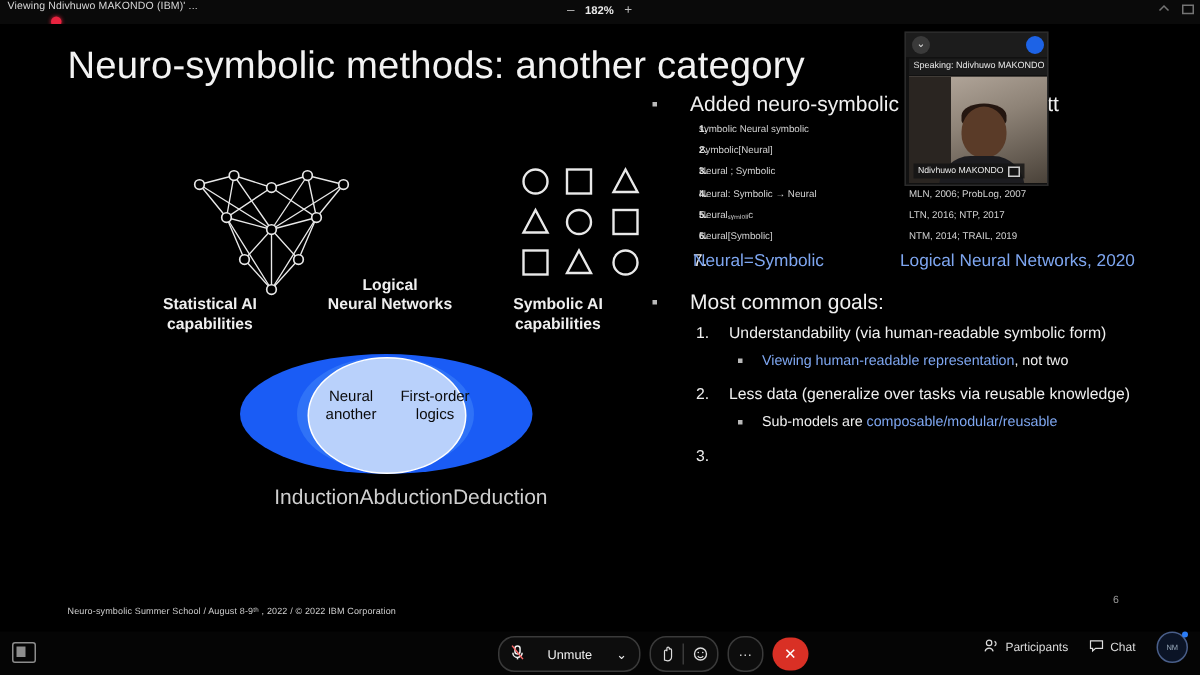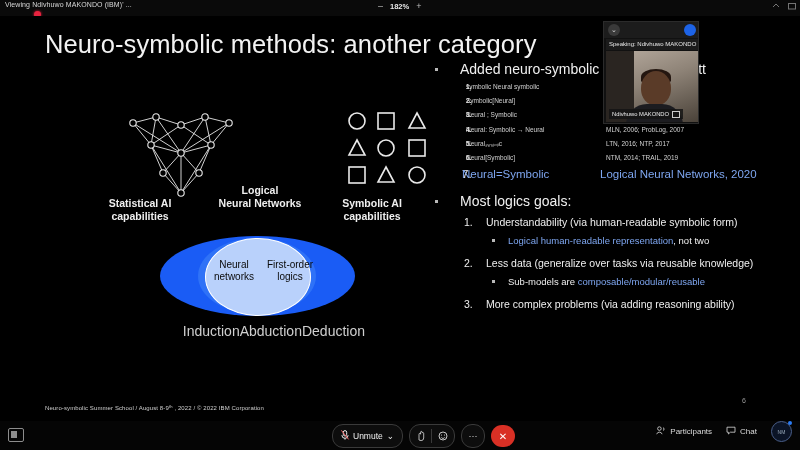--- a/index.html
+++ b/index.html
@@ -95,21 +95,21 @@
   .vt-name .mini{display:inline-block;width:6px;height:5px;border:.7px solid #ccc;}
 
   
   .toolbar{position:absolute;left:0;top:421px;width:800px;height:29px;background:#050505;}
   .tb-left{position:absolute;left:8px;top:7px;width:16px;height:14px;
            border:1.2px solid #8d8d8d;border-radius:2px;box-sizing:border-box;}
   .tb-left::after{content:"";position:absolute;left:2px;top:2px;width:6px;height:7px;background:#8d8d8d;}
 
   .tb-center{position:absolute;left:332px;top:3px;display:flex;align-items:center;gap:6px;}
   .pill{height:22px;border:1px solid #3a3a3a;border-radius:11px;display:flex;align-items:center;
-        gap:4px;padding:0 8px;font-size:8.5px;color:#f0f0f0;background:#0d0d0d;}
+        gap:16px;padding:0 8px;font-size:8.5px;color:#f0f0f0;background:#0d0d0d;}
   .rbtn{width:22px;height:22px;border:1px solid #3a3a3a;border-radius:11px;display:flex;
         align-items:center;justify-content:center;background:#0d0d0d;color:#ddd;font-size:9px;}
   .rbtn.dual{width:44px;border-radius:11px;gap:0;}
   .rbtn.dual .sep{width:1px;height:14px;background:#3a3a3a;}
   .rbtn.dual .half{flex:1;display:flex;align-items:center;justify-content:center;}
   .endbtn{width:24px;height:22px;border-radius:11px;background:#d93025;display:flex;align-items:center;
           justify-content:center;color:#fff;font-size:10px;}
   .tb-right{position:absolute;right:8px;top:0;display:flex;align-items:center;gap:14px;
             font-size:8px;color:#dcdcdc;}
   .tb-right .itm{display:flex;align-items:center;gap:4px;}
@@ -210,21 +210,21 @@
         <span>Symbolic AI</span><br>
         <span>capabilities</span>
       </div>
 
       <div class="venn">
         <div class="ell-outer"></div>
         <div class="ell-mid"></div>
         <div class="circ-in"></div>
         <div class="venn-lab nn">
           <span>Neural</span><br>
-          <span>networks</span>
+          <span>another</span>
         </div>
         <div class="venn-lab fol">
           <span>First-order</span><br>
           <span>logics</span>
         </div>
       </div>
 
       <div class="iad">
         <span>Induction</span>
         <span>Abduction</span>
@@ -278,41 +278,40 @@
           <span class="r">NTM, 2014; TRAIL, 2019</span>
         </div>
         <div class="numrow hl">
           <span class="n">7.</span>
           <span class="l">Neural=Symbolic</span>
           <span class="r">Logical Neural Networks, 2020</span>
         </div>
       </div>
 
       <div class="goals">
-        <div class="b1">Most logics goals:</div>
+        <div class="b1">Most common goals:</div>
 
         <div class="g-num">
           <span class="gn">1.</span>
           <span>Understandability (via human-readable symbolic form)</span>
         </div>
         <div class="g-sub">
-          <span class="lk">Logical human-readable representation</span><span>, not two</span>
+          <span class="lk">Viewing human-readable representation</span><span>, not two</span>
         </div>
 
         <div class="g-num">
           <span class="gn">2.</span>
           <span>Less data (generalize over tasks via reusable knowledge)</span>
         </div>
         <div class="g-sub">
           <span>Sub-models are </span><span class="lk">composable/modular/reusable</span>
         </div>
 
         <div class="g-num">
           <span class="gn">3.</span>
-          <span>More complex problems (via adding reasoning ability)</span>
         </div>
       </div>
     </div>
 
     <div class="vtile">
       <div class="vt-head"></div>
       <div class="vt-chev">⌄</div>
       <div class="vt-blue"></div>
       <div class="vt-speaking">Speaking: Ndivhuwo MAKONDO (I</div>
       <div class="vt-video">

